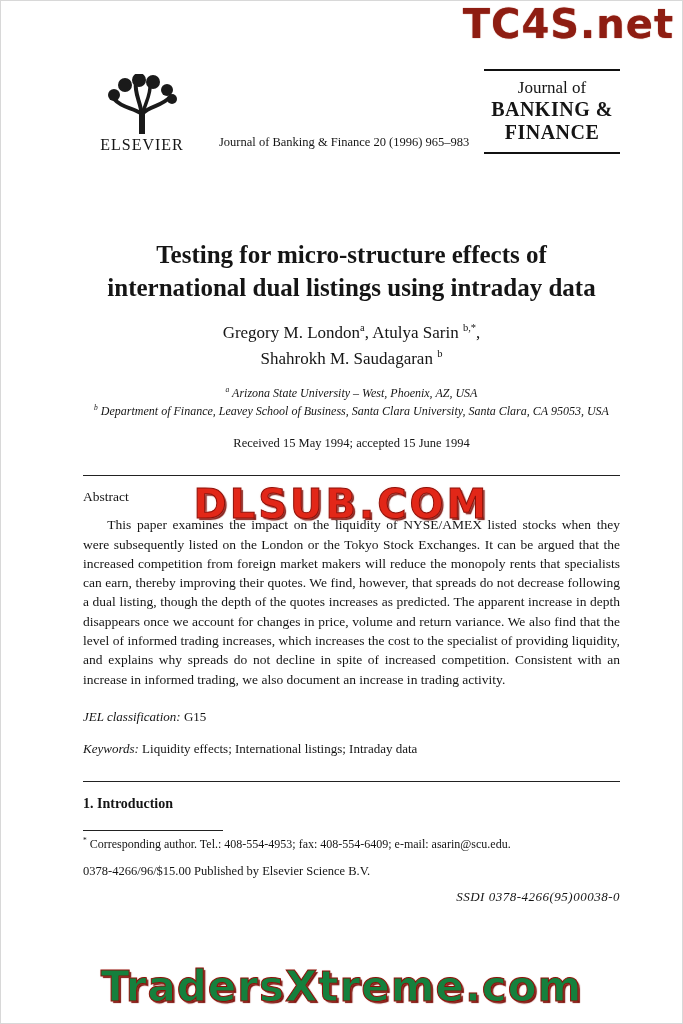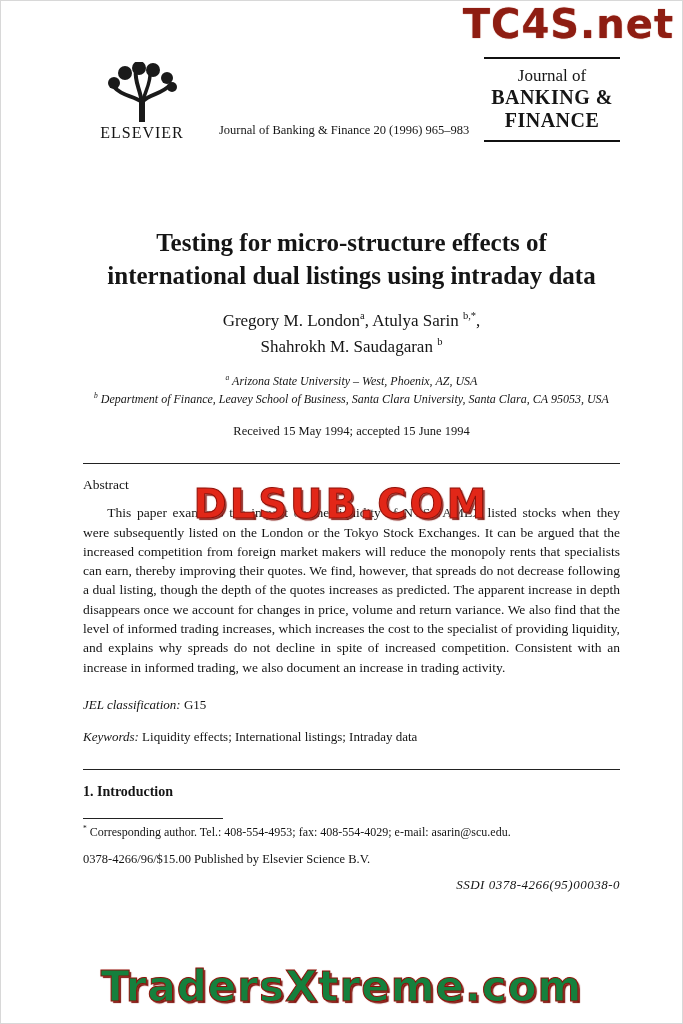--- a/index.html
+++ b/index.html
@@ -46,20 +46,21 @@
   .logo-block svg{display:block;margin:0 auto 2px auto;}
   .publisher-name{font-size:16px;letter-spacing:1px;}
   .citation{flex:1;font-size:12.5px;padding:0 0 4px 18px;text-align:left;}
   .journal-box{
     width:128px;
     border-top:2px solid #111;
     border-bottom:2px solid #111;
     padding:7px 4px 8px 4px;
     text-align:center;
     line-height:1.15;
+    margin-top:12px;
   }
   .journal-box .jline1{font-size:17px;}
   .journal-box .jline2,.journal-box .jline3{font-size:20px;font-weight:bold;letter-spacing:.5px;}
 
   
   .title{
     margin:84px 0 8px 0;
     text-align:center;
     font-size:25px;font-weight:bold;
     line-height:1.32;
@@ -156,19 +157,19 @@
 
     <p class="jel"><span class="lbl-italic">JEL classification:</span><span> G15</span></p>
 
     <p class="keywords"><span class="lbl-italic">Keywords:</span><span> Liquidity effects; International listings; Intraday data</span></p>
 
     <hr class="rule">
 
     <h2 class="section-heading">1. Introduction</h2>
 
     <hr class="footnote-rule">
-    <p class="footnote"><sup>*</sup><span> Corresponding author. Tel.: 408-554-4953; fax: 408-554-4029; e-mail: asarin@scu.edu.</span></p>
+    <p class="footnote"><sup>*</sup><span> Corresponding author. Tel.: 408-554-4953; fax: 408-554-6409; e-mail: asarin@scu.edu.</span></p>
 
     <p class="issn">0378-4266/96/$15.00 Published by Elsevier Science B.V.</p>
     <p class="ssdi">SSDI 0378-4266(95)00038-0</p>
 
   </div>
 </div>
 
 </body></html>

